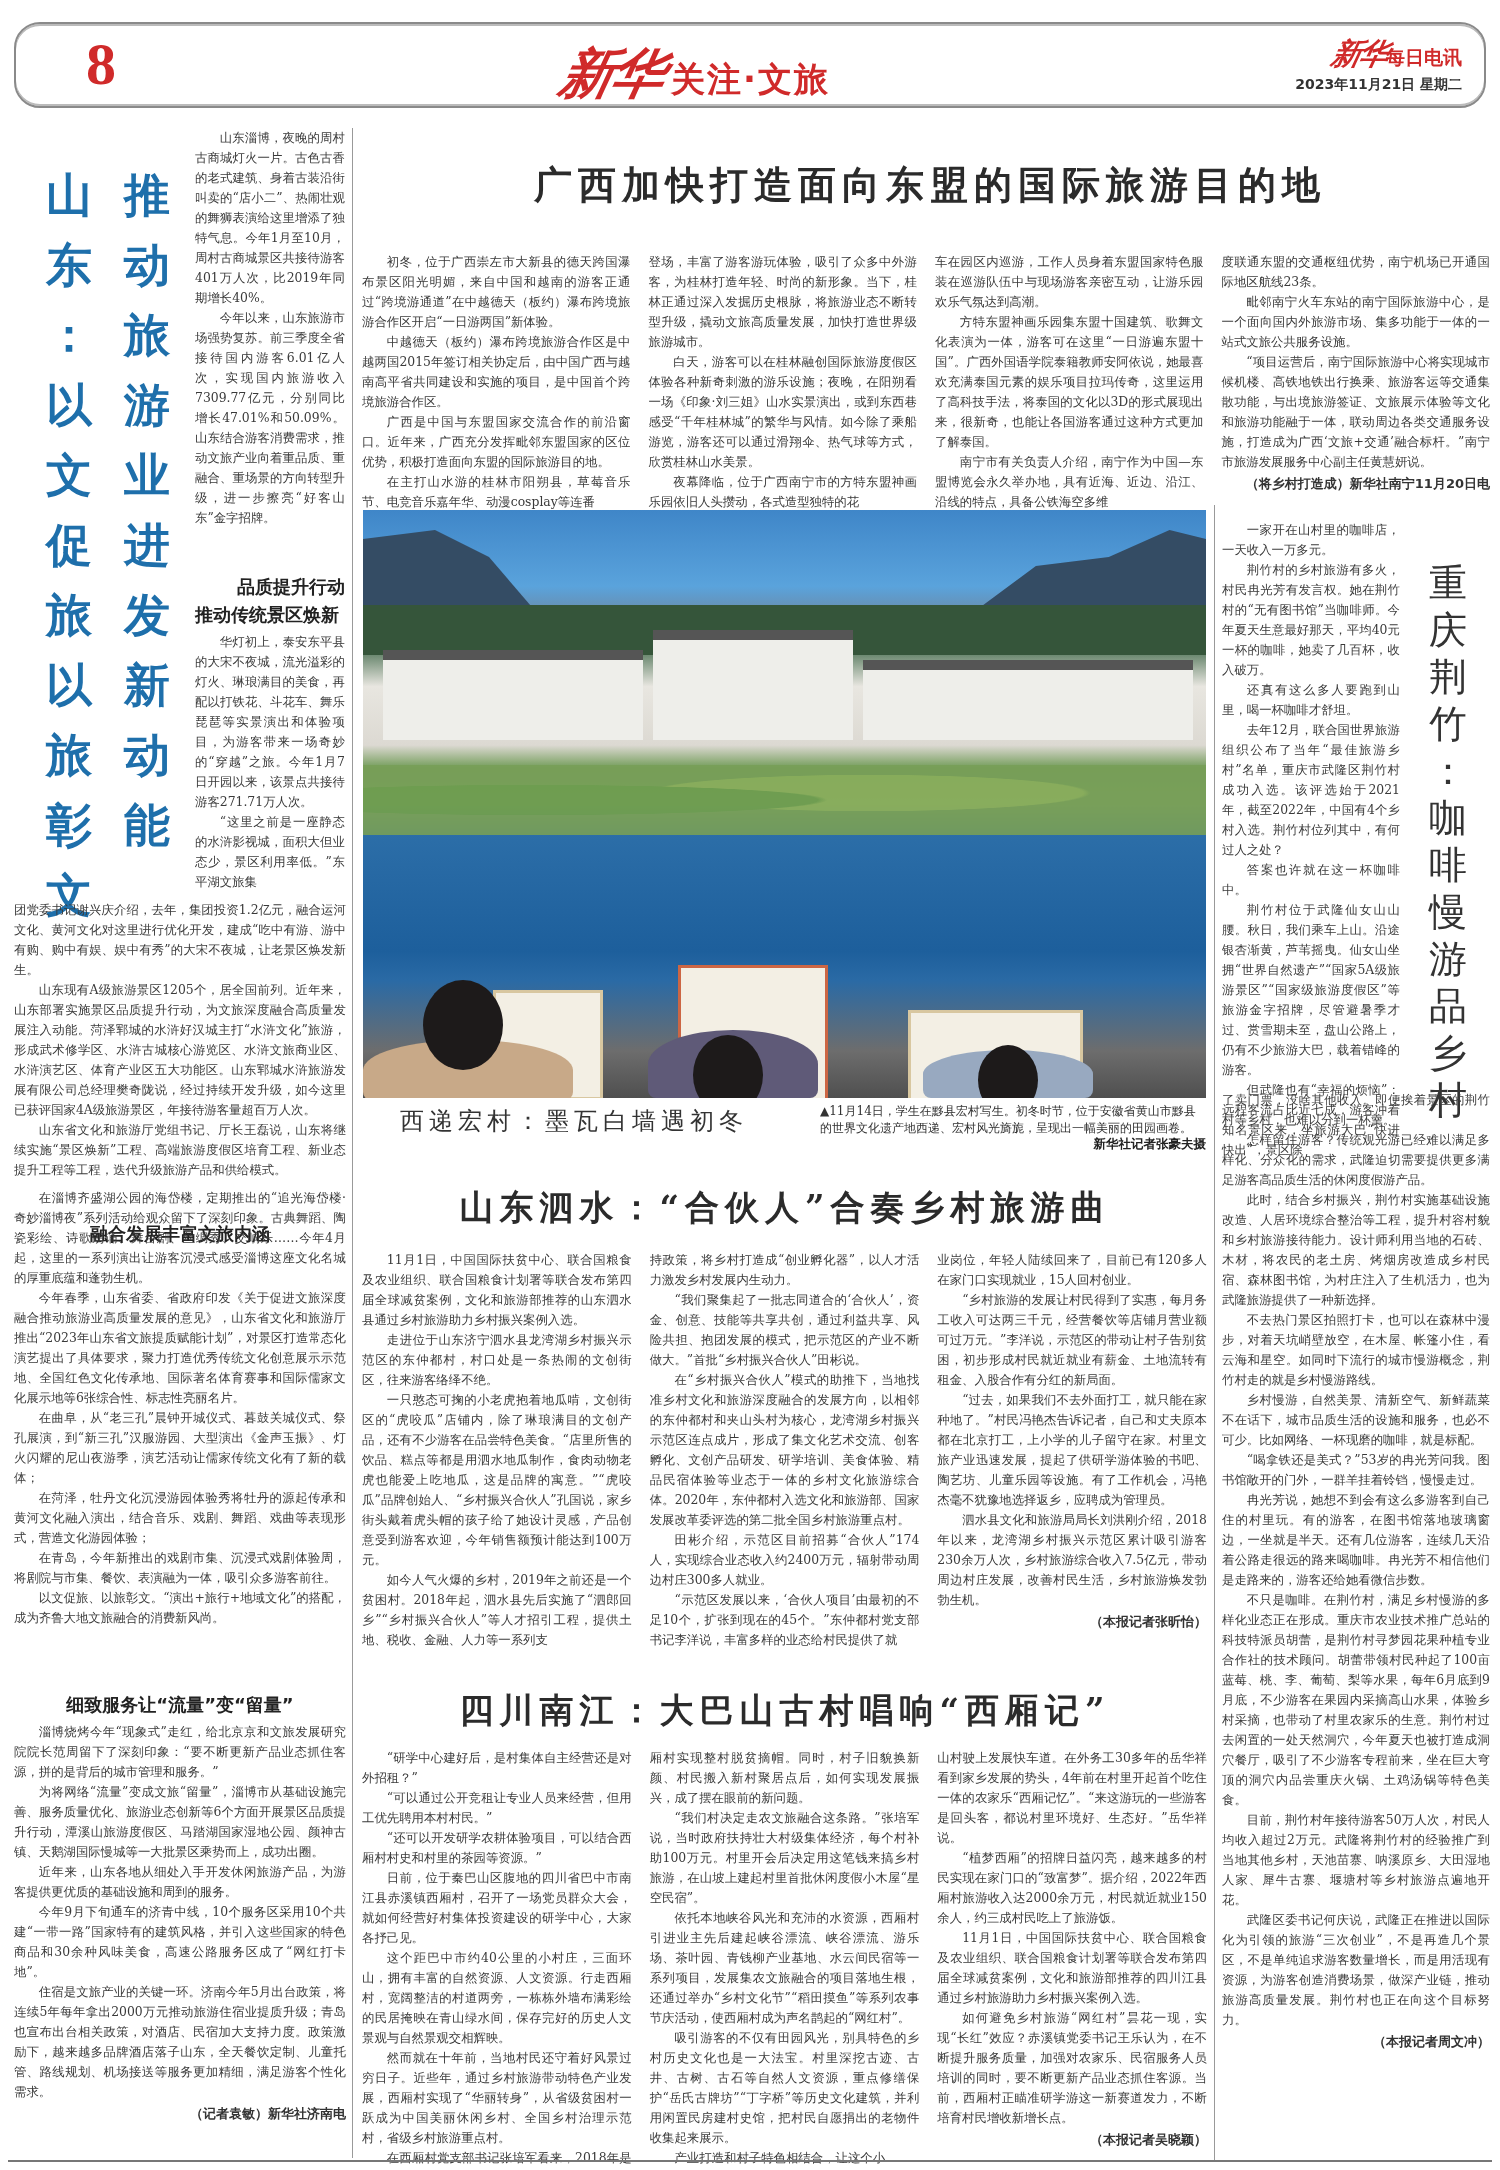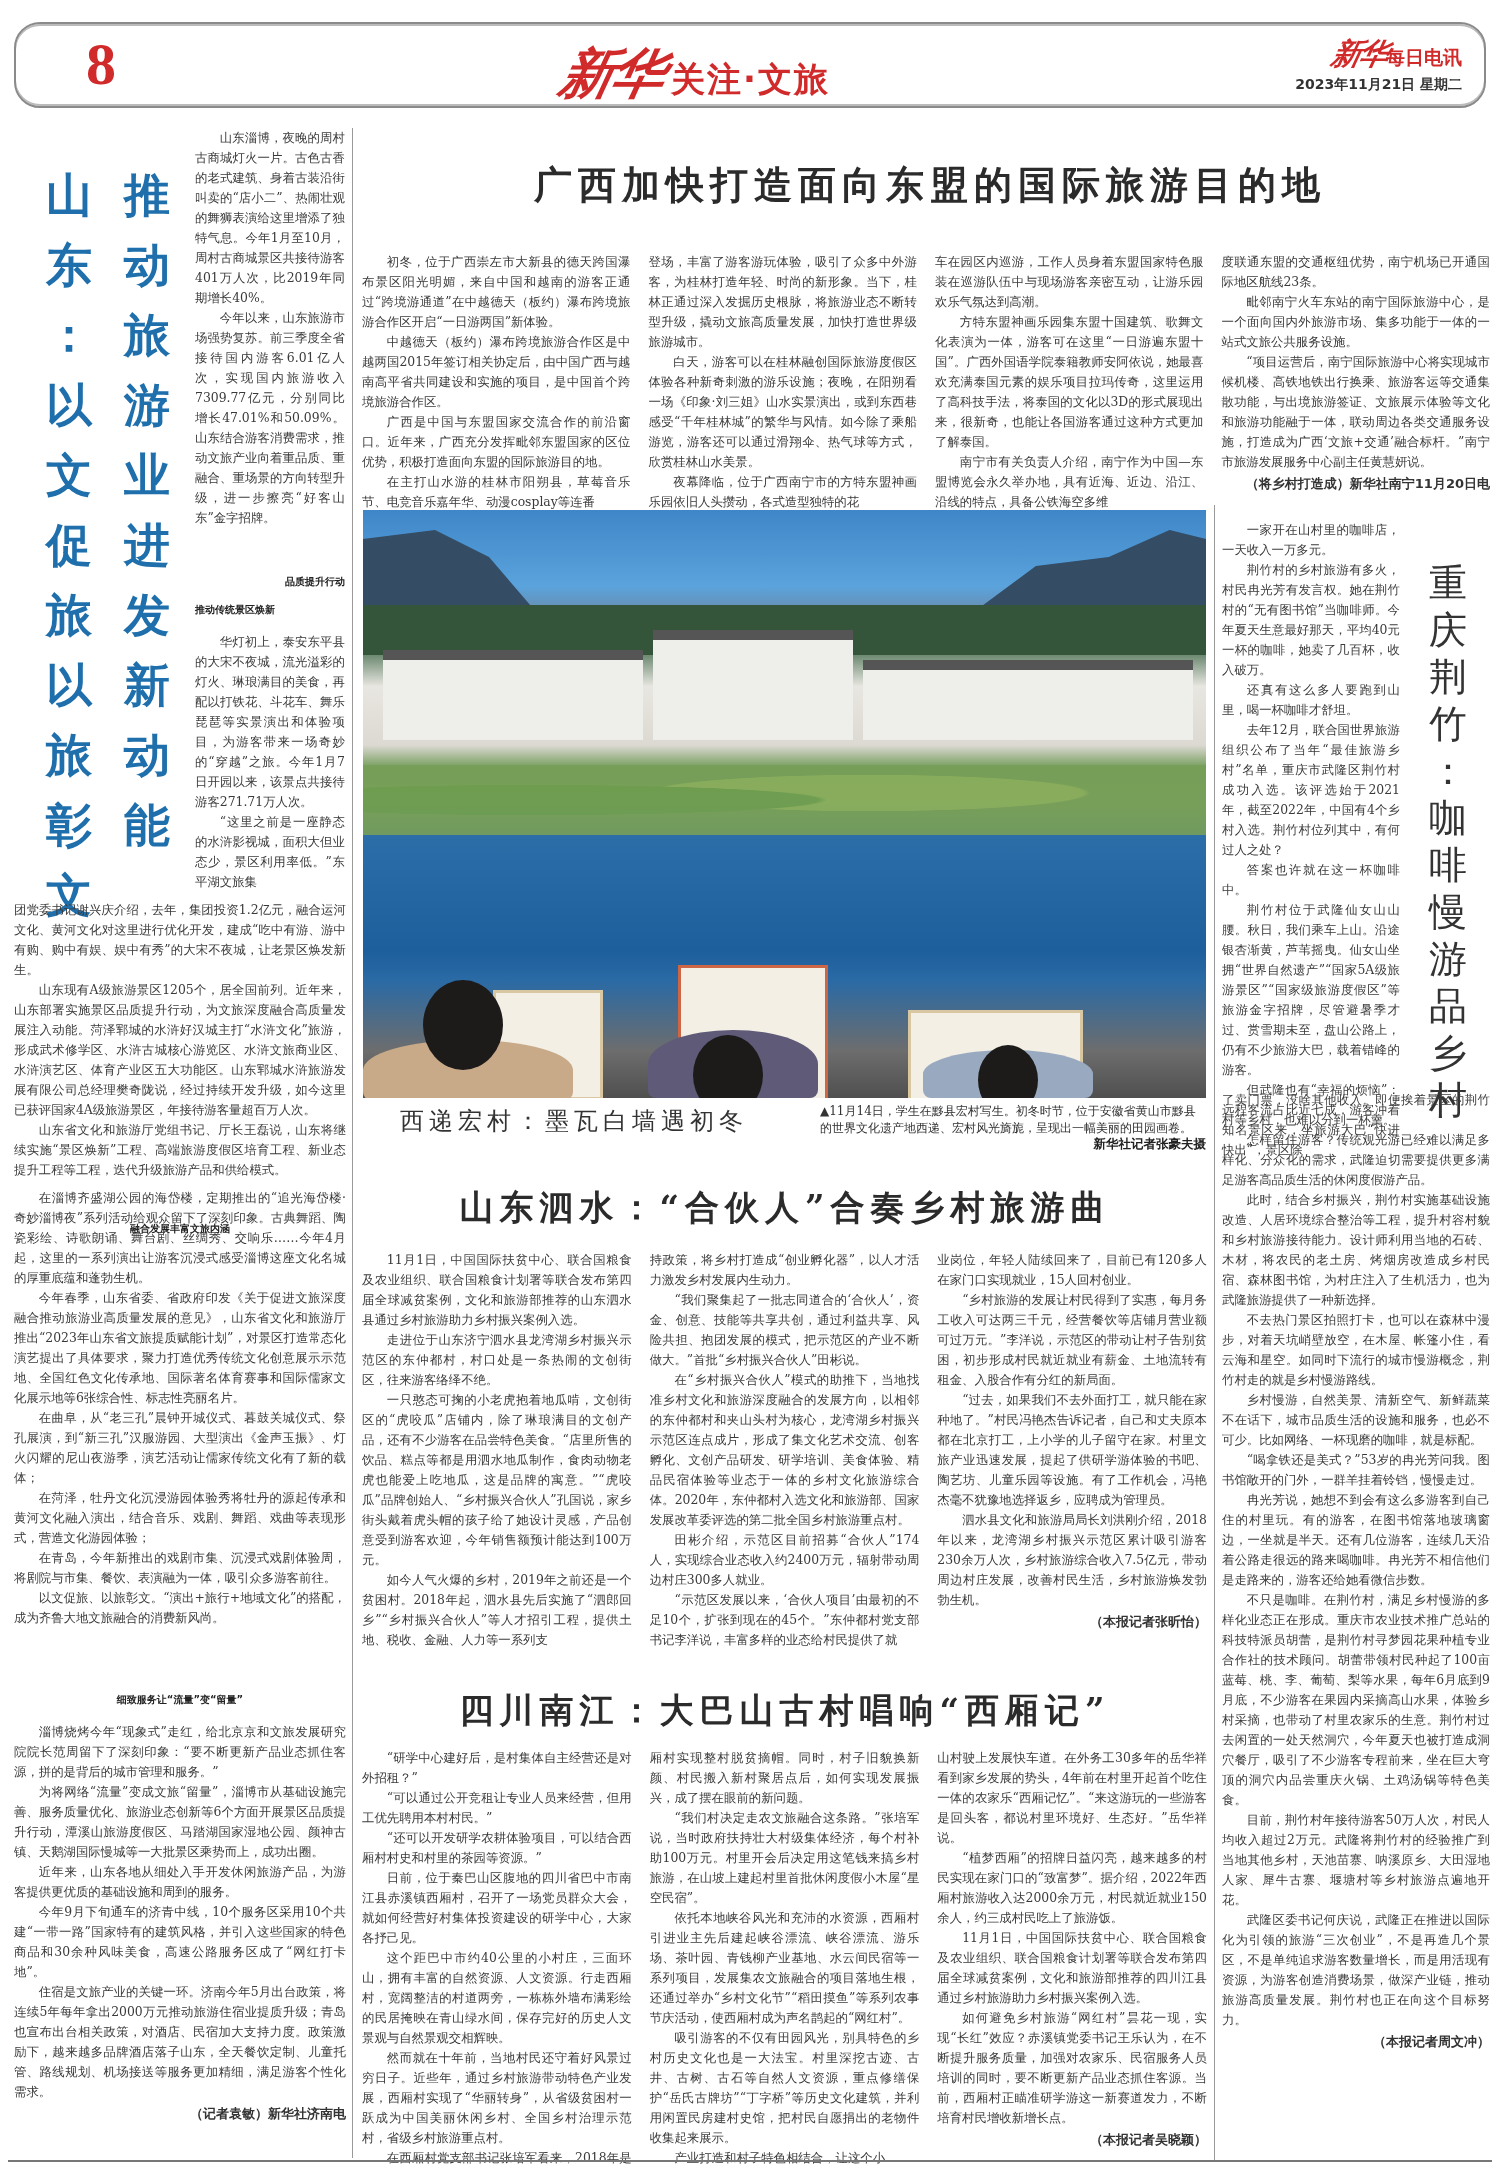--- a/index.html
+++ b/index.html
@@ -18,21 +18,21 @@
   .brand-section { font-family: "DejaVu Sans", sans-serif; font-weight: bold; font-size: 34px; color: #d02a2a; margin-left: 10px; margin-bottom: 8px; letter-spacing: 2px; }
   .paper-name { position: absolute; right: 22px; top: 10px; display: flex; align-items: flex-end; }
   .paper-logo { font-family: "DejaVu Serif", serif; font-style: italic; font-weight: bold; font-size: 30px; color: #d02a2a; transform: skewX(-12deg); letter-spacing: -3px; }
   .paper-sub { font-family: "DejaVu Sans", sans-serif; font-weight: bold; font-size: 19px; color: #d02a2a; margin-bottom: 4px; }
   .paper-date { position: absolute; right: 22px; top: 52px; font-family: "DejaVu Sans", sans-serif; font-weight: bold; font-size: 14px; color: #333; }
 
   
   .body-text { font-size: 12.4px; line-height: 20px; color: #3a3a3a; text-align: justify; font-family: "DejaVu Serif", serif; }
   .body-text p { text-indent: 2em; }
   .byline { text-align: right; font-family: "DejaVu Sans", sans-serif; font-weight: bold; font-size: 13px; color: #333; margin-top: 2px; }
-  .subhead { font-family: "DejaVu Sans", sans-serif; font-weight: bold; font-size: 10px; color: #222; }
+  .subhead { font-family: "DejaVu Sans", sans-serif; font-weight: bold; font-size: 18px; color: #222; }
 
   
   .sd-title-col { position: absolute; left: 34px; top: 160px; width: 70px; display: flex; flex-direction: column; align-items: center; }
   .sd-title-col2 { position: absolute; left: 112px; top: 160px; width: 70px; display: flex; flex-direction: column; align-items: center; }
   .vchar { font-family: "DejaVu Serif", serif; font-weight: bold; font-size: 46px; line-height: 70px; color: #1e6fab; }
   .sd-intro { position: absolute; left: 195px; top: 128px; width: 150px; }
   .sd-sub1 { position: absolute; left: 195px; top: 575px; width: 150px; text-align: right; }
   .sd-sub1b { position: absolute; left: 195px; top: 603px; width: 150px; }
   .sd-p2 { position: absolute; left: 195px; top: 632px; width: 150px; }
   .sd-full { position: absolute; left: 14px; top: 900px; width: 332px; }

